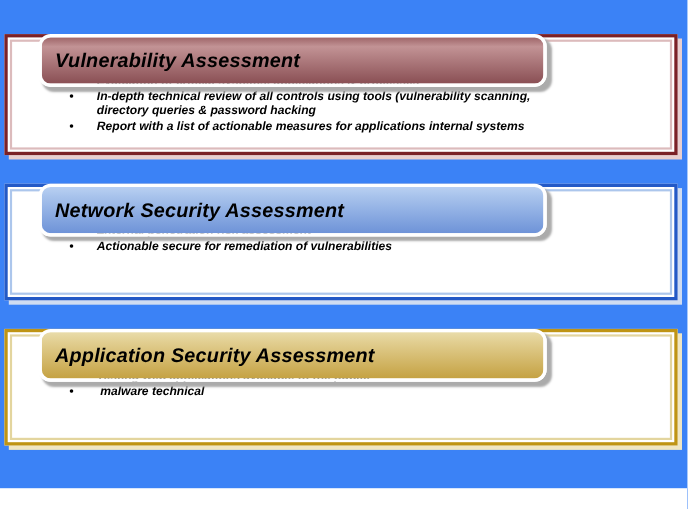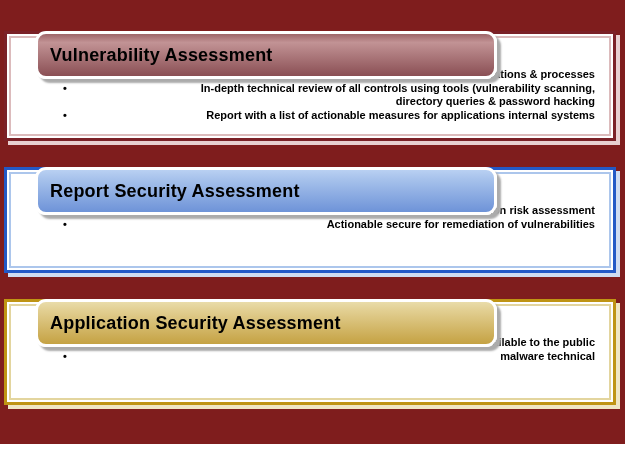--- a/index.html
+++ b/index.html
@@ -6,22 +6,23 @@
     margin: 0;
     padding: 0;
     background: #ffffff;
     font-family: "Liberation Sans", "DejaVu Sans", sans-serif;
   }
   .page {
     width: 625px;
     height: 444px;
     box-sizing: border-box;
     padding: 5px 9px 6px 4px;
-    background: #7f1d1d;
+    background: #3b82f6;
     overflow: hidden;
+    font-style: italic;
   }
   .section {
     position: relative;
     margin-bottom: 24px;
   }
   .section:last-child { margin-bottom: 0; }
 
   
   .banner {
     position: absolute;
@@ -62,21 +63,20 @@
   .panel-inner {
     border: 2px solid var(--inner-line);
     background: #ffffff;
     min-height: 96px;
     box-sizing: border-box;
   }
   .bullet-list {
     margin: 0;
     padding: 30px 14px 12px 50px;
     list-style: none;
-    text-align: right;
   }
   .bullet-item {
     position: relative;
     padding-left: 27px;
     font-size: 11px;
     font-weight: bold;
     color: #000000;
     line-height: 13.5px;
   }
   .bullet-item::before {
@@ -115,21 +115,21 @@
               <li class="bullet-item">
                 <span class="bullet-line">Report with a list of actionable measures for applications internal systems</span>
               </li>
             </ul>
       </div>
     </div>
   </div>
 
   <div class="section" style="--border: #2359C6; --inner-line: #ACC6EC; --panel-shadow: #CFDCF1; --banner-top: #B9D0F2; --banner-upper: #A8C3EC; --banner-bottom: #6E93D8; --banner-shadow: #ABABAB;">
     <div class="banner">
-      <span class="banner-title">Report Security Assessment</span>
+      <span class="banner-title">Network Security Assessment</span>
     </div>
     <div class="panel">
       <div class="panel-inner">
         <ul class="bullet-list">
               <li class="bullet-item">
                 <span class="bullet-line">External penetration risk assessment</span>
               </li>
               <li class="bullet-item">
                 <span class="bullet-line">Actionable secure for remediation of vulnerabilities</span>
               </li>

